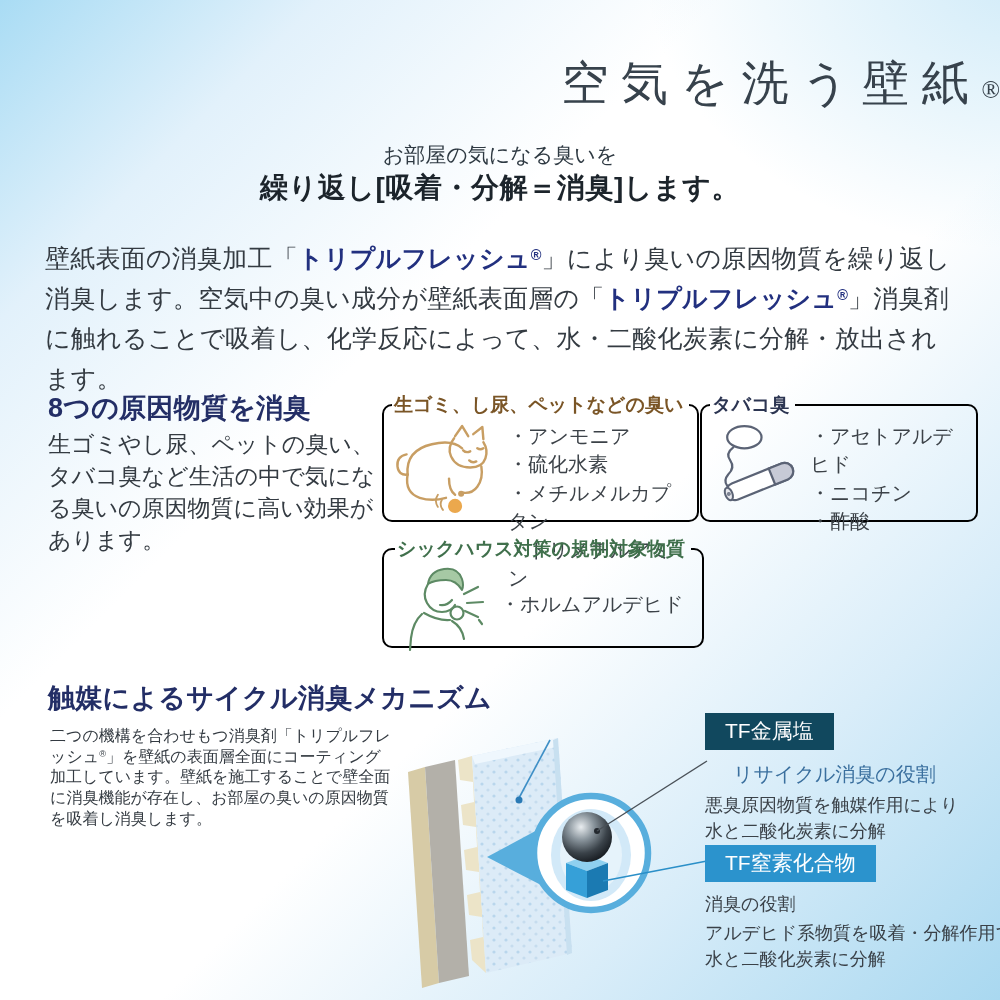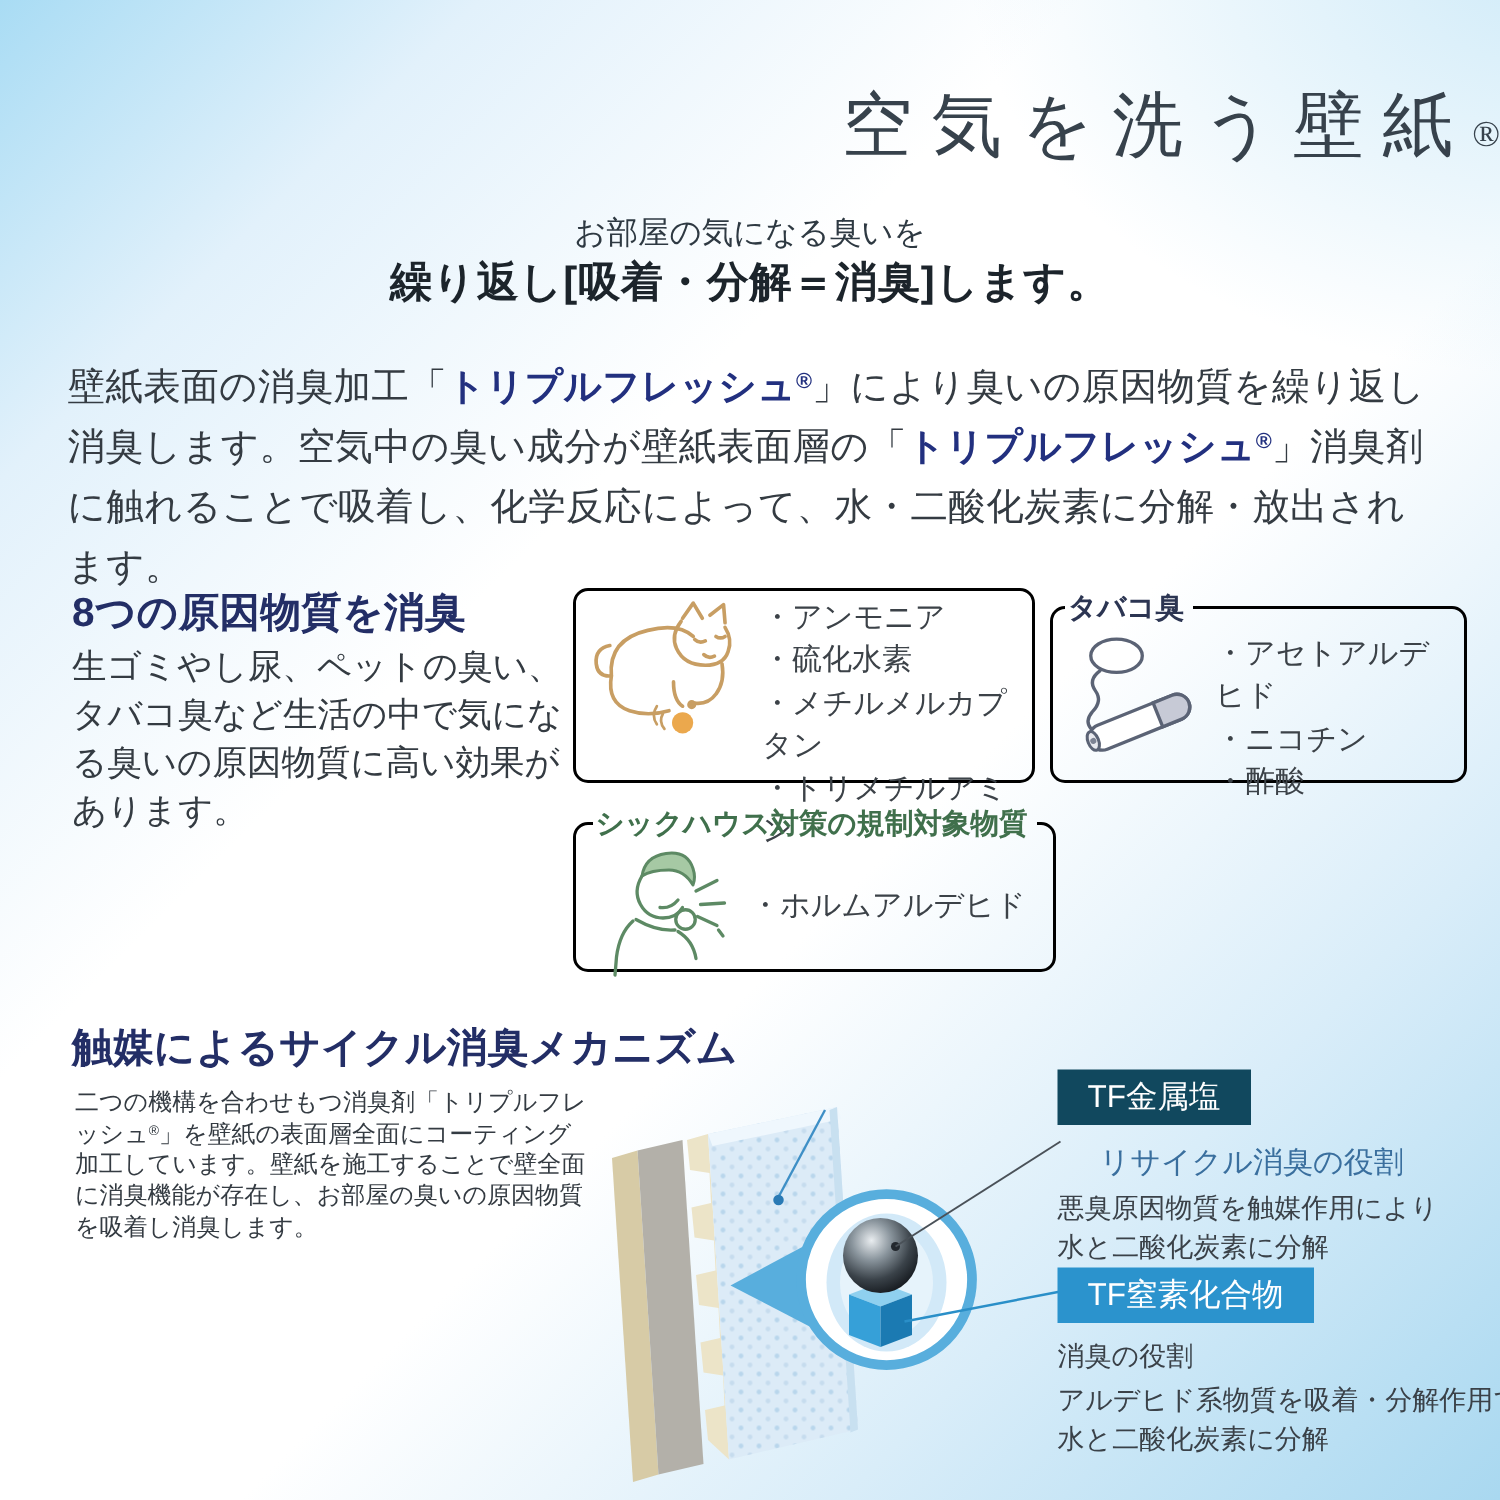--- a/index.html
+++ b/index.html
@@ -79,20 +79,21 @@
 
   <div class="abs subtitle1">お部屋の気になる臭いを</div>
   <div class="abs subtitle2">繰り返し[吸着・分解＝消臭]します。</div>
 
   <p class="abs intro"><span>壁紙表面の消臭加工「</span><span class="brand">トリプルフレッシュ</span><span class="brand sup">®</span><span>」により臭いの原因物質を繰り返し消臭します。空気中の臭い成分が壁紙表面層の「</span><span class="brand">トリプルフレッシュ</span><span class="brand sup">®</span><span>」消臭剤に触れることで吸着し、化学反応によって、水・二酸化炭素に分解・放出されます。</span></p>
 
   <h2 class="abs sec-heading sec1-heading">8つの原因物質を消臭</h2>
   <p class="abs sec1-body">生ゴミやし尿、ペットの臭い、タバコ臭など生活の中で気になる臭いの原因物質に高い効果があります。</p>
 
   <fieldset class="odor-box box-garbage">
+    <legend>生ゴミ、し尿、ペットなどの臭い</legend>
     <div class="box-inner">
       <svg class="illu" width="112" height="96" viewBox="0 0 110 95">
         <g stroke="#c89e63" stroke-width="2.4" fill="none" stroke-linecap="round" stroke-linejoin="round">
           <path d="M14,34 q-10,2 -9,12 q1,9 10,8"></path>
           <path d="M15,54 q-2,-24 24,-30 q20,-5 30,4"></path>
           <path d="M15,54 q-3,18 12,23 q12,4 26,0"></path>
           <path d="M62,16 l7,-10 l6,10"></path>
           <path d="M80,14 l9,-7 l1,12"></path>
           <path d="M61,18 q-7,9 -3,18 q5,11 19,11 q12,0 15,-9 q3,-8 -2,-16"></path>
           <path d="M70,30 q3,3 7,1"></path>

